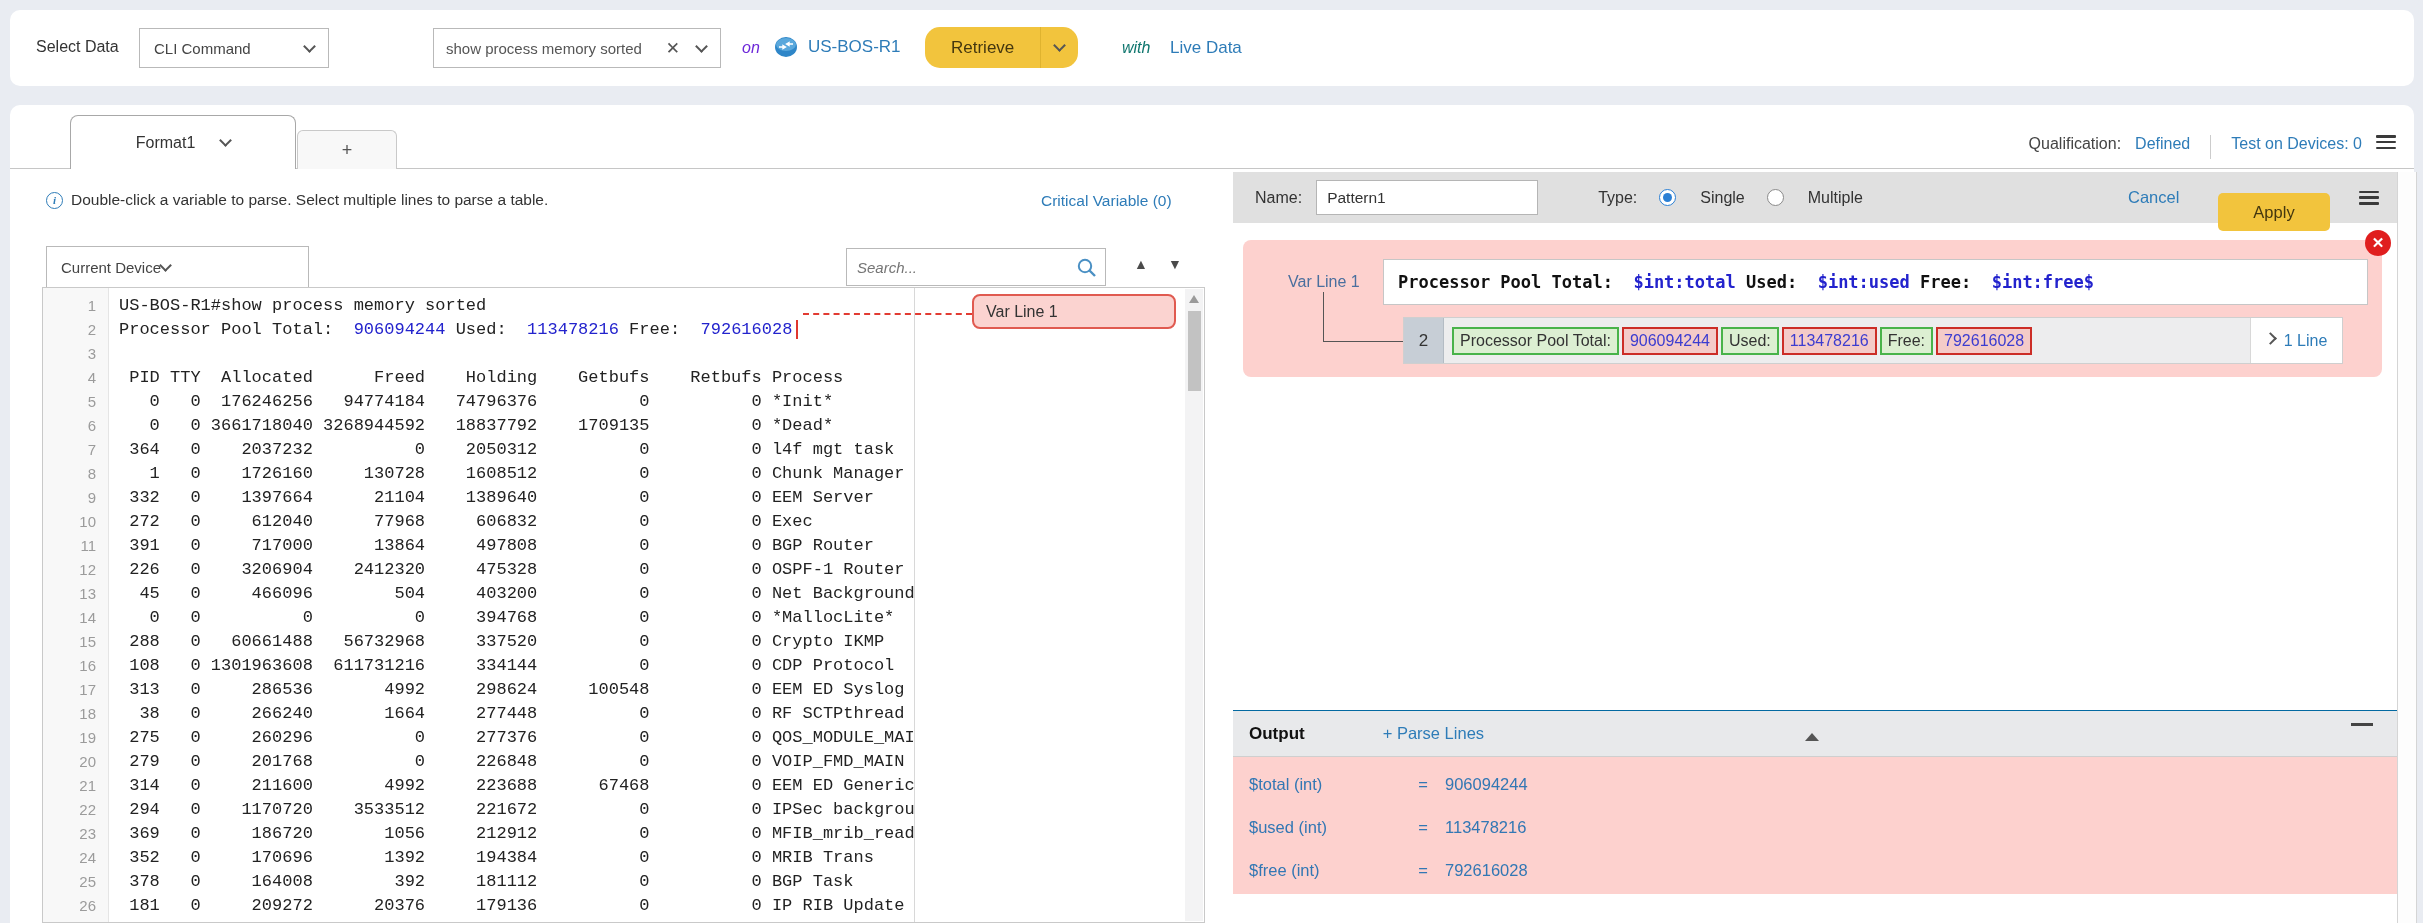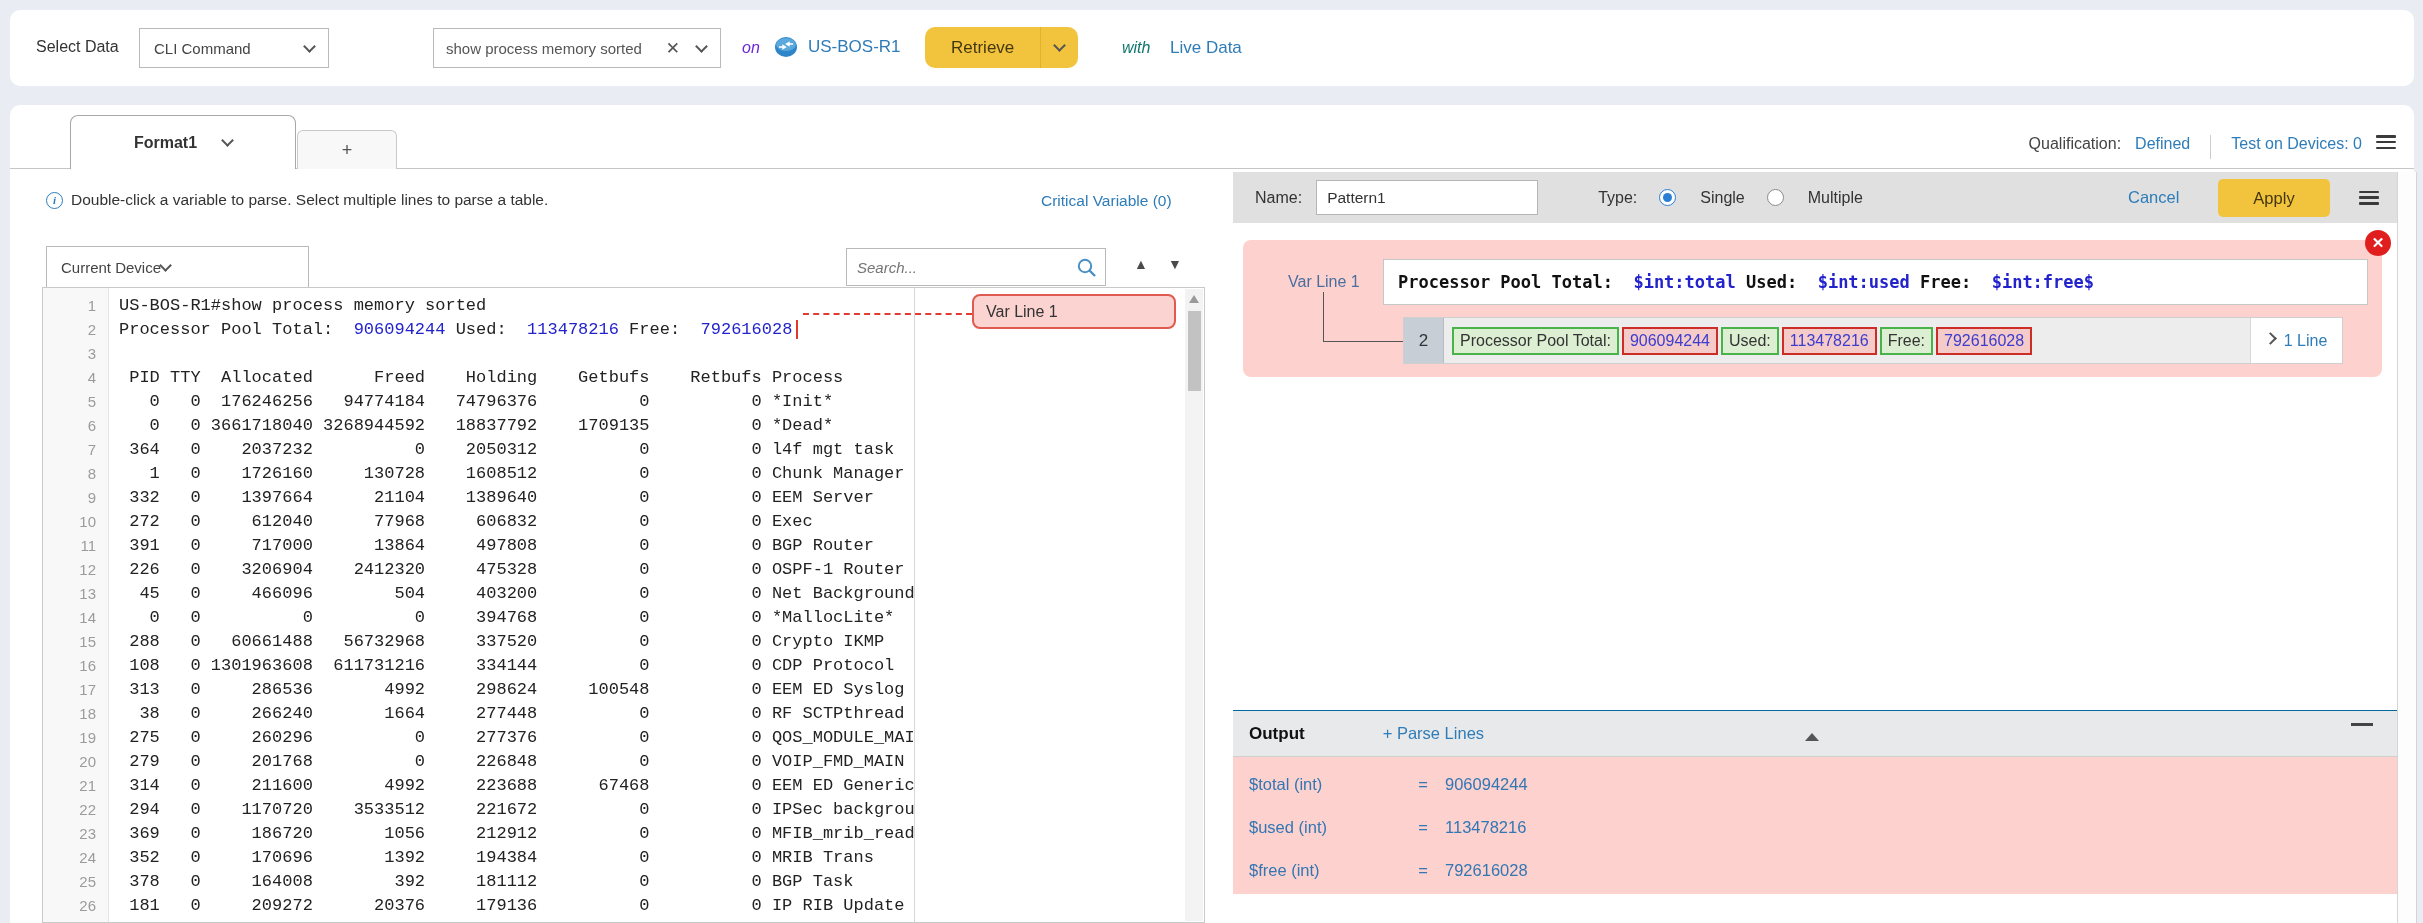--- a/index.html
+++ b/index.html
@@ -22,29 +22,29 @@
   
   #topcard{left:10px;top:10px;width:2404px;height:76px}
   #topcard .lbl{position:absolute;left:26px;top:28px;font-size:16px;color:#333}
   #dd-type{left:129px;top:18px;width:190px;height:40px;padding:6px 14px;font-size:15px;color:#444;justify-content:space-between}
   #cmd{left:423px;top:18px;width:288px;height:40px;padding:0 64px 0 12px;font-size:15px;color:#555}
   #cmd .x{position:absolute;right:40px;font-size:17px;color:#555;cursor:pointer}
   #cmd .c{position:absolute;right:14px}
   #on-lbl{left:732px;top:29px;font-size:16px}
   #dev-ic{left:764px;top:25px}
   #dev-lnk{left:798px;top:27px;font-size:17px}
-  #retrieve{left:915px;top:17px;height:41px;display:flex;border-radius:10px;overflow:hidden;cursor:pointer}
+  #retrieve{left:915px;top:17px;height:41px;display:flex;border-radius:15px;overflow:hidden;cursor:pointer}
   #retrieve .main{background:var(--yellow);padding:0 26px;display:flex;align-items:center;font-size:17px;color:#44370f}
   #retrieve .drop{background:var(--yellow);border-left:1px solid #dfb32f;width:38px;display:flex;align-items:center;justify-content:center}
   #with-lbl{left:1112px;top:29px;font-size:16px;color:#0f766e}
   #live-lnk{left:1160px;top:28px;font-size:17px}
   
   #maincard{left:10px;top:105px;width:2404px;height:818px;border-radius:10px 10px 0 0}
   #tabline{left:0;top:63px;width:100%;border-top:1px solid #c6c6c6}
-  #tab-active{left:60px;top:10px;width:226px;height:54px;background:#fff;border:1px solid #a8a8a8;border-bottom:none;border-radius:8px 8px 0 0;display:flex;align-items:center;justify-content:center;gap:26px;font-size:16px;font-weight:bold;z-index:2}
+  #tab-active{left:60px;top:10px;width:226px;height:54px;background:#fff;border:1px solid #a8a8a8;border-bottom:none;border-radius:8px 8px 0 0;display:flex;align-items:center;justify-content:center;gap:26px;font-size:16px;font-weight:normal;z-index:2}
   #tab-add{left:287px;top:25px;width:100px;height:39px;background:#f8f8f8;border:1px solid #c9c9c9;border-bottom:none;border-radius:6px 6px 0 0;display:flex;align-items:center;justify-content:center;font-size:18px;color:#555;z-index:2}
   #qualrow{right:18px;top:30px;display:flex;align-items:flex-start;gap:14px;font-size:16px}
   #qualrow .sep{width:1px;height:24px;background:#ccc;margin:0 6px}
   
   #hint{left:36px;top:86px;font-size:15.5px;color:#333;display:flex;align-items:center;gap:8px}
   .info-ic{width:17px;height:17px;border:1.5px solid #2e7cb8;border-radius:50%;color:#2e7cb8;font-size:11px;display:inline-flex;align-items:center;justify-content:center;font-family:"Liberation Serif",serif;font-style:italic;font-weight:bold}
   #critvar{left:1031px;top:87px;font-size:15.5px}
   #dd-device{left:36px;top:141px;width:263px;height:42px;padding:0 14px;font-size:15px;color:#444;}
   #searchbox{left:836px;top:143px;width:260px;height:38px;padding:0 36px 0 10px}
   #searchbox input{border:none;outline:none;width:100%;font-size:15px;font-style:italic;color:#888;font-family:"Liberation Sans",sans-serif}
@@ -69,21 +69,21 @@
   #rpanel{left:1223px;top:67px;width:1164px;height:751px;background:#fff}
   #rhead{left:0;top:0;width:100%;height:51px;background:#e0e0e0;display:flex;align-items:center;font-size:16px}
   #rhead .nm{margin-left:22px}
   #name-inp{margin-left:14px;width:222px;height:35px;border:1px solid #b5b5b5;padding:0 10px;font-size:15.5px;color:#333;font-family:"Liberation Sans",sans-serif;background:#fff}
   #rhead .tp{margin-left:60px}
   .radio{width:17px;height:17px;border-radius:50%;border:1.5px solid #8a8a8a;margin-left:22px;background:#fff;position:relative;flex:none;cursor:pointer}
   .radio.sel{border-color:#2a7fd4}
   .radio.sel::after{content:"";position:absolute;left:2.5px;top:2.5px;width:9px;height:9px;border-radius:50%;background:#2a7fd4}
   .radio-lbl{margin-left:24px}
   #cancel{position:absolute;left:895px;font-size:16.5px}
-  #apply{position:absolute;left:985px;top:7px;width:112px;height:38px;background:var(--yellow);border:none;border-radius:5px;font-size:16.5px;color:#44370f;font-family:"Liberation Sans",sans-serif;cursor:pointer}
+  #apply{position:absolute;left:985px;top:21px;width:112px;height:38px;background:var(--yellow);border:none;border-radius:5px;font-size:16.5px;color:#44370f;font-family:"Liberation Sans",sans-serif;cursor:pointer}
   #rhead .hamb{position:absolute;left:1126px}
   #patternbox{left:10px;top:68px;width:1139px;height:137px;background:var(--panelpink);border-radius:8px}
   #closex{right:-9px;top:-10px;width:26px;height:26px;border-radius:50%;background:#e01e1e;color:#fff;display:flex;align-items:center;justify-content:center;font-size:15px;font-weight:bold;cursor:pointer;z-index:3}
   #varlbl{left:45px;top:33px;font-size:16px;color:#4a6f9e}
   #patinp{left:140px;top:19px;width:985px;height:46px;background:#fff;border:1px solid #c6c6c6;display:flex;align-items:center;padding-left:14px;font-family:"DejaVu Sans Mono",monospace;font-size:17px;font-weight:bold;color:#111;white-space:pre}
   #patinp .var{color:var(--varblue)}
   #connector{left:80px;top:52px;width:80px;height:50px;border-left:1.5px solid #555;border-bottom:1.5px solid #555}
   #matchrow{left:160px;top:77px;width:940px;height:47px;background:#ededee;border:1px solid #cfcfcf;display:flex;align-items:center}
   #matchnum{width:40px;height:100%;background:#c7ced6;border-right:1px solid #b4bcc4;display:flex;align-items:center;justify-content:center;font-size:17px;color:#333;flex:none}
   #match-segs{display:flex;align-items:center;gap:3px;margin-left:8px;font-size:16px;white-space:pre}

